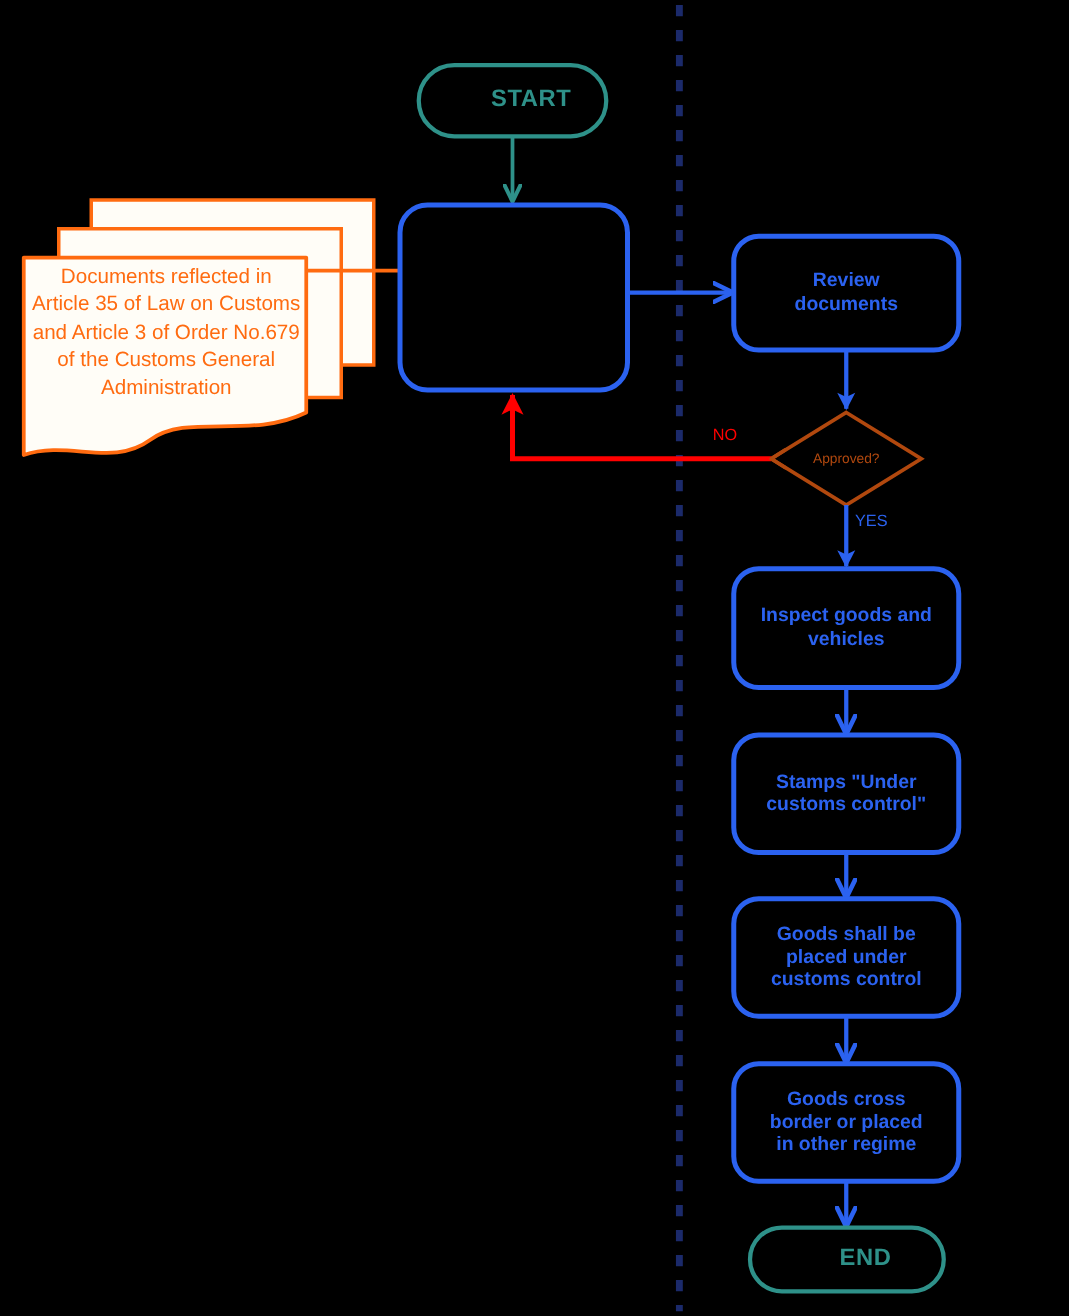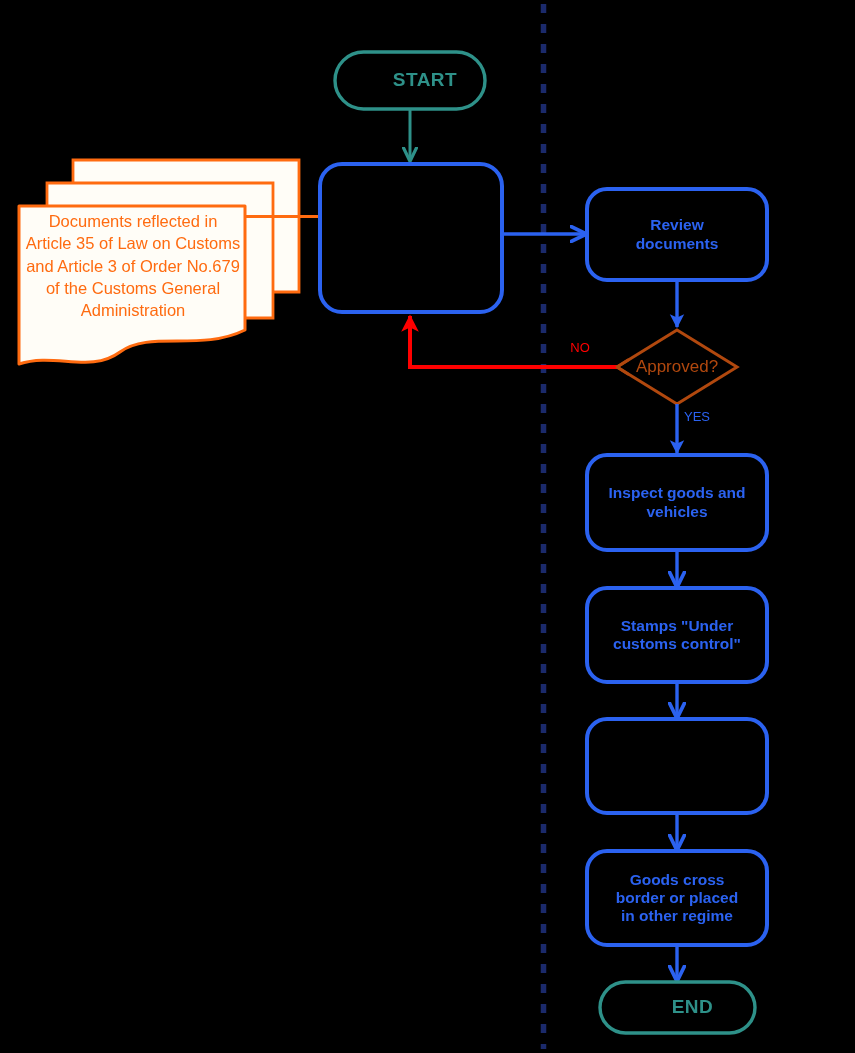--- a/index.html
+++ b/index.html
@@ -35,21 +35,21 @@
   }
   .lbl-terminal {
     font-size: 19px;
     letter-spacing: 0.5px;
     margin-left: 15px;
   }
   .lbl-process {
     font-size: 15.5px;
   }
   .lbl-decision {
-    font-size: 17px;
+    font-size: 11px;
     font-weight: normal;
   }
   .lbl-doc {
     font-size: 16.5px;
     font-weight: normal;
     line-height: 1.35;
   }
   .lbl-edge {
     font-size: 13px;
     font-weight: normal;
@@ -139,20 +139,23 @@
 documents</div>
 
   <div class="node-label lbl-decision" style="left:617px; top:330px; width:120px; height:74px; color:#B1480E;">Approved?</div>
 
   <div class="node-label lbl-process" style="left:587px; top:455px; width:180px; height:95px; color:#2B62F0;">Inspect goods and
 vehicles</div>
 
   <div class="node-label lbl-process" style="left:587px; top:588px; width:180px; height:94px; color:#2B62F0;">Stamps "Under
 customs control"</div>
 
+  <div class="node-label lbl-process" style="left:587px; top:719px; width:180px; height:94px; color:#2B62F0;">Goods shall be
+placed under
+customs control</div>
 
   <div class="node-label lbl-process" style="left:587px; top:851px; width:180px; height:94px; color:#2B62F0;">Goods cross
 border or placed
 in other regime</div>
 
   <div class="node-label lbl-terminal" style="left:600px; top:982px; width:155px; height:51px; color:#2E9189;text-align:right;">END</div>
 
   <div class="node-label lbl-edge" style="left:558px; top:338px; width:44px; height:20px; color:#FF0000;">NO</div>
 
   <div class="node-label lbl-edge" style="left:684px; top:407px; width:50px; height:20px; color:#2B62F0; justify-content:flex-start;">YES</div>

